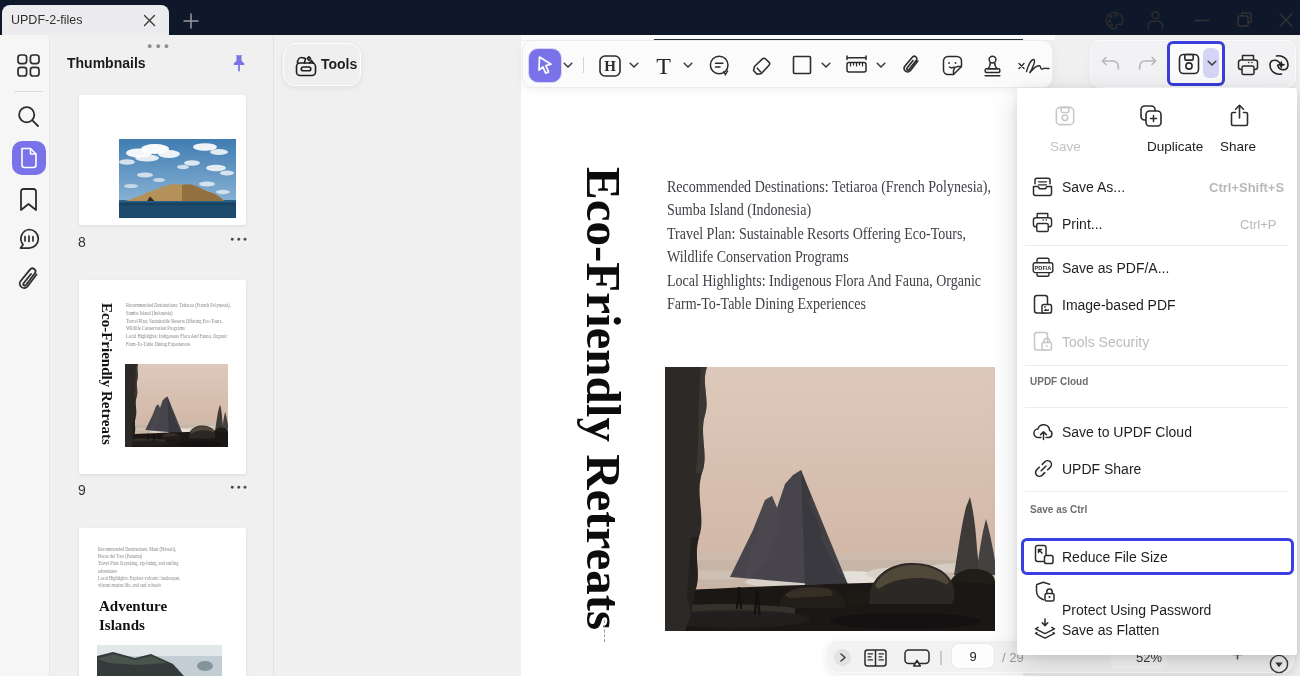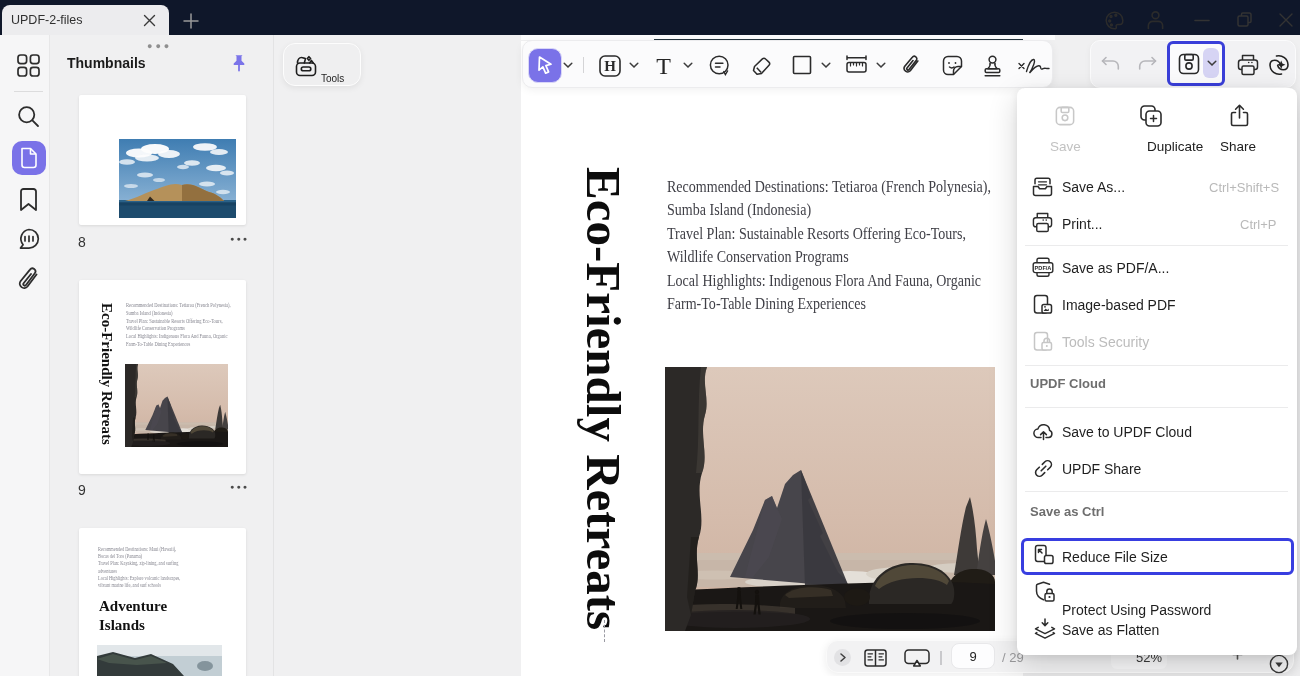--- a/index.html
+++ b/index.html
@@ -31,21 +31,21 @@
   #pagetopline { left:380px; top:4px; width:369px; height:2px; background:#22323c; }
   #page { left:247px; top:6px; width:502px; height:635px; background:#ffffff; }
 
   
   #vtitle { left:358px; top:132px; transform-origin:0 0; transform:rotate(90deg); font-family:"Liberation Serif",serif; font-weight:bold; font-size:49px; color:#0c0c0c; white-space:nowrap; }
   #para { left:393px; top:140px; width:420px; font-family:"Liberation Serif",serif; font-size:17px; line-height:23.4px; color:#3f3f46; transform:scaleX(0.825); transform-origin:0 0; white-space:nowrap; }
   #mainphoto { left:391px; top:332px; }
 
   
   #toolsbtn { left:283px; top:43px; width:78px; height:43px; background:#efeff0; border:1px solid #fdfdfd; border-radius:12px; box-shadow:0 2px 6px rgba(0,0,0,0.07); }
-  #toolsbtn span { position:absolute; left:37px; top:29px; font-weight:normal; font-size:10px; color:#1e1e1e; }
+  #toolsbtn span { position:absolute; left:37px; top:12px; font-weight:bold; font-size:14px; color:#1e1e1e; }
 
   
   #toolbar { left:522px; top:40px; width:531px; height:48px; background:#fbfbfc; border:1px solid #ececee; border-radius:10px; box-shadow:0 2px 8px rgba(0,0,0,0.06); }
   .selbtn { left:5px; top:7px; width:34px; height:35px; background:#7a72e8; border-radius:10px; border:1px solid #d9d6f8; }
   .ticon { position:absolute; top:14px; }
   .chev { position:absolute; top:21px; }
   .tbdiv { left:60px; top:16px; width:1px; height:16px; background:#d4d4d6; position:absolute; }
 
   
   #rtoolbar { left:1090px; top:40px; width:206px; height:48px; background:#f2f2f4; border:1px solid #fbfbfc; border-radius:10px; box-shadow:0 2px 6px rgba(0,0,0,0.05); }
@@ -54,24 +54,24 @@
 
   
   #bottombar { left:826px; top:640px; width:468px; height:33px; background:#f2f2f3; border:1px solid #fafafa; border-radius:12px; box-shadow:0 2px 8px rgba(0,0,0,0.08); }
   #navcircle { left:834px; top:649px; width:17px; height:17px; border-radius:50%; background:#e2e2e4; }
   #pagebox { left:951px; top:643px; width:44px; height:26px; background:#fdfdfe; border:1px solid #e8e8ea; border-radius:8px; font-size:13px; color:#222; text-align:center; line-height:25px; }
   #oftotal { left:1002px; top:650px; font-size:13px; color:#9a9a9c; }
   #zoompill { left:1111px; top:646px; width:56px; height:23px; background:#f8f8f9; border-radius:6px; }
   #zoomtext { left:1136px; top:650px; font-size:13px; color:#3a3a3a; }
 
   
-  #menu { left:1017px; top:88px; width:280px; height:567px; background:#ffffff; border-radius:8px; box-shadow:0 10px 30px rgba(0,0,0,0.16), 0 2px 8px rgba(0,0,0,0.08); }
+  #menu { left:1017px; top:88px; width:280px; height:567px; background:#ffffff; border-radius:2px; box-shadow:0 10px 30px rgba(0,0,0,0.16), 0 2px 8px rgba(0,0,0,0.08); }
   .mi { position:absolute; left:45px; font-size:14px; color:#1f1f1f; }
   .mshort { position:absolute; font-size:13px; color:#b9b9b9; }
-  .mhead { position:absolute; left:13px; font-size:13px; font-weight:bold; color:#6e6e6e; }
+  .mhead { position:absolute; left:13px; font-size:10px; font-weight:bold; color:#6e6e6e; }
   .mdiv { position:absolute; left:8px; width:263px; height:1px; background:#ebebec; }
   .mtoplabel { position:absolute; font-size:13.5px; color:#202020; }
   #reducebox { position:absolute; left:4px; top:450px; width:273px; height:37px; border:3px solid #383ee0; border-radius:6px; }
 </style>
 </head>
 <body>
 
 <svg width="0" height="0" style="position:absolute">
 <defs>
 <linearGradient id="sky9" x1="0" y1="0" x2="0" y2="1">
@@ -477,21 +477,21 @@
     </svg>
   <svg style="position:absolute;left:17px;top:530px" width="22" height="22" viewBox="0 0 22 22" fill="none" stroke="#2c2c2c" stroke-width="1.5" stroke-linejoin="round" stroke-linecap="round">
       <path d="M11,7.5 V1 M8.2,4.8 L11,7.6 L13.8,4.8"></path>
       <path d="M4.2,9.3 L1.5,10.8 L11,15.6 L20.5,10.8 L17.8,9.3"></path>
       <path d="M2.8,14.6 L1.5,15.3 L11,20.1 L20.5,15.3 L19.2,14.6"></path>
     </svg>
   <div class="mtoplabel" style="left:33px; top:51px; color:#c2c2c2;">Save</div>
   <div class="mtoplabel" style="left:106px; top:51px;margin-left:24px;">Duplicate</div>
   <div class="mtoplabel" style="left:203px; top:51px;">Share</div>
   <div class="mi" style="top:91px;">Save As...</div>
-  <div class="mshort" style="left:192px; top:92px;">Ctrl+Shift+S</div>
+  <div class="mshort" style="left:192px; top:92px;font-weight:bold;">Ctrl+Shift+S</div>
   <div class="mi" style="top:128px;">Print...</div>
   <div class="mshort" style="left:223px; top:129px;">Ctrl+P</div>
   <div class="mdiv" style="top:157px;"></div>
   <div class="mi" style="top:172px;">Save as PDF/A...</div>
   <div class="mi" style="top:209px;">Image-based PDF</div>
   <div class="mi" style="top:246px; color:#bcbcbc;">Tools Security</div>
   <div class="mdiv" style="top:277px;"></div>
   <div class="mhead" style="top:288px;">UPDF Cloud</div>
   <div class="mdiv" style="top:319px;"></div>
   <div class="mi" style="top:336px;">Save to UPDF Cloud</div>

